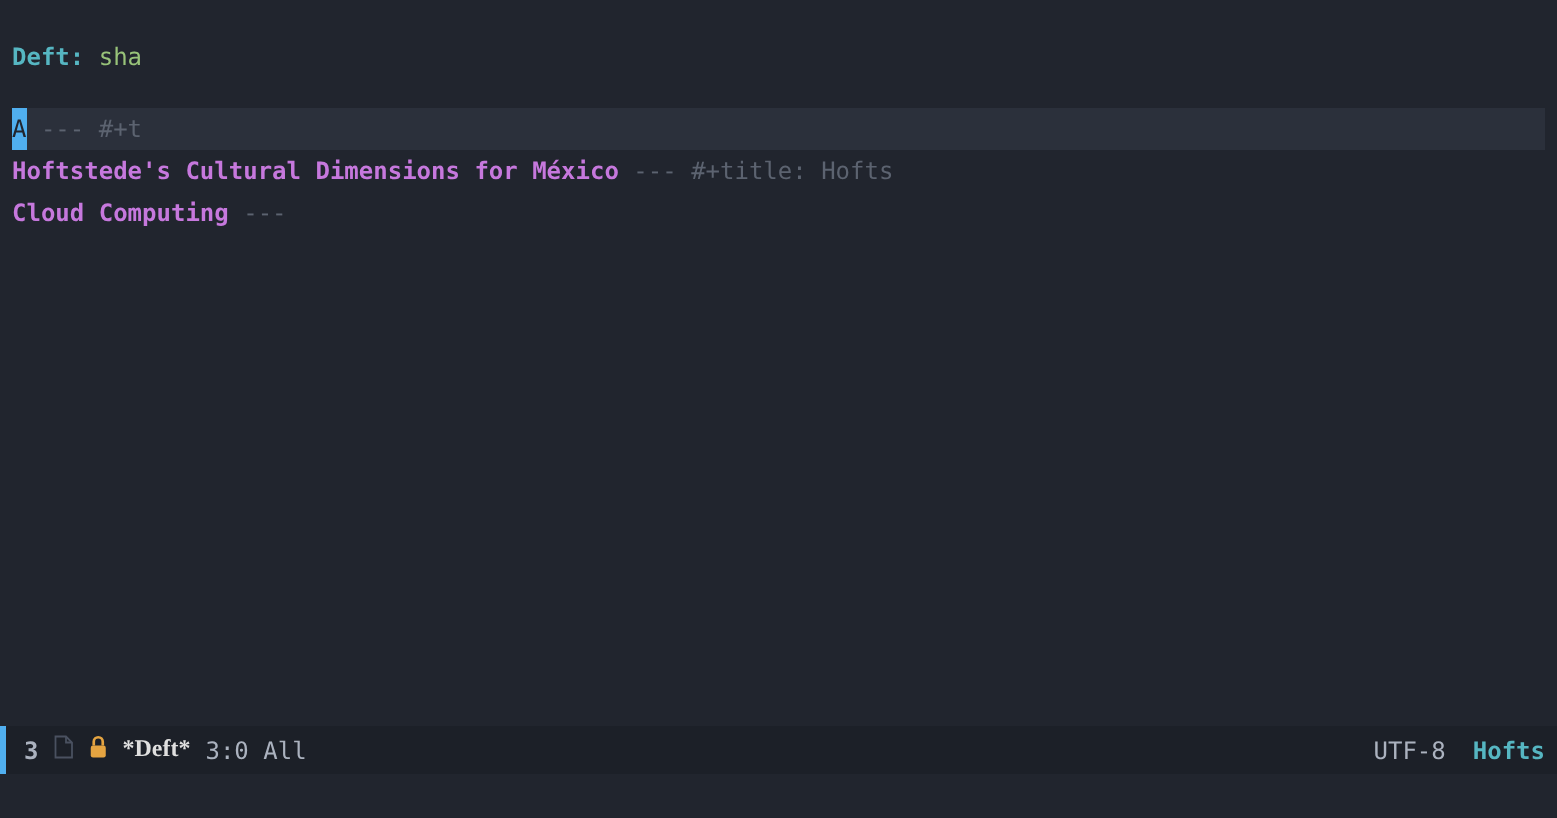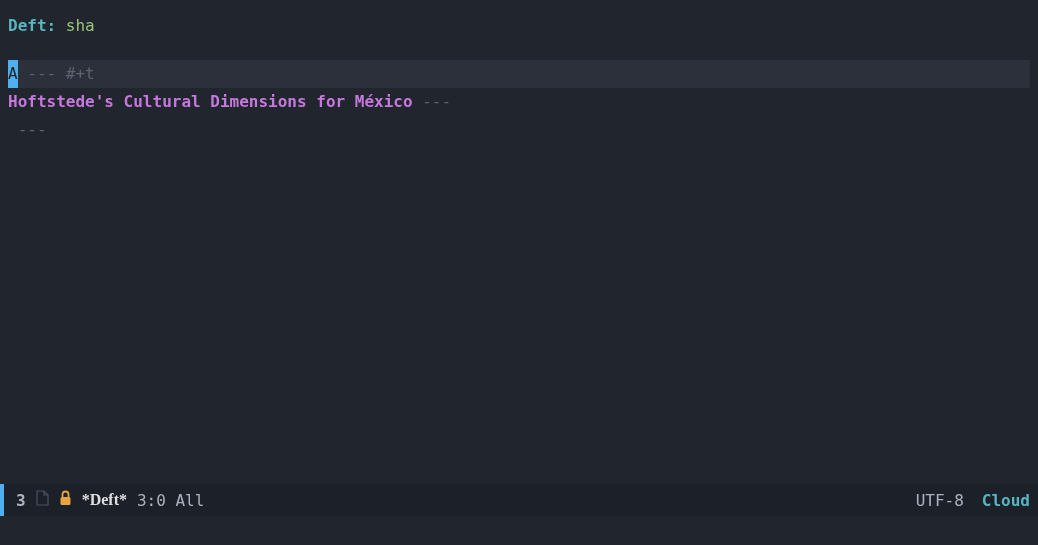--- a/index.html
+++ b/index.html
@@ -10,21 +10,21 @@
     body {
       width: 1038px;
       height: 545px;
       background-color: #21252e;
       font-family: 'Menlo', 'Consolas', 'DejaVu Sans Mono', monospace;
       font-size: 16px;
       overflow: hidden;
       position: relative;
     }
     .editor-area {
-      padding: 12px 8px;
+      padding: 24px 8px;
       height: 484px;
       line-height: 1.75;
     }
     .prompt-line {
       margin-bottom: 20px;
     }
     .prompt-label {
       color: #56b6c2;
       font-weight: bold;
     }
@@ -132,25 +132,25 @@
 <div class="editor-area">
   <div class="prompt-line">
     <span class="prompt-label">Deft: </span><span class="prompt-input">sha</span>
   </div>
 
   <div class="result-row row-selected">
     <span class="cursor-char">A</span><span class="sep"> --- </span><span class="summary">#+t </span>
   </div>
 
   <div class="result-row">
-    <span class="title">Hoftstede's Cultural Dimensions for México</span><span class="sep"> --- </span>
+    <span class="title">Hoftstede's Cultural Dimensions for México</span><span class="sep"> --- </span><span class="summary">#+title: Hofts </span>
   </div>
 
   <div class="result-row">
-    <span class="sep"> --- </span>
+    <span class="title">Cloud Computing</span><span class="sep"> --- </span>
   </div>
 </div>
 
 <div class="modeline">
   <div class="modeline-accent"></div>
   <div class="ml-left">
     <span class="ml-number">3</span>
     <span class="file-icon">
       <svg width="13" height="16" viewBox="0 0 13 16" fill="none" stroke="currentColor" stroke-width="1.2">
         <path d="M1 1 L8 1 L12 5 L12 15 L1 15 Z"></path>
@@ -161,17 +161,17 @@
       <svg width="13" height="16" viewBox="0 0 13 16" fill="currentColor">
         <rect x="1.5" y="7" width="10" height="8" rx="1.5"></rect>
         <path d="M3.5 7 V4.5 a3 3 0 0 1 6 0 V7" fill="none" stroke="currentColor" stroke-width="1.8"></path>
       </svg>
     </span>
     <span class="buffer-name">*Deft*</span>
     <span class="position-info">3:0 All</span>
   </div>
   <div class="ml-right">
     <span class="encoding">UTF-8</span>
-    <span class="mode-name">Cloud</span>
+    <span class="mode-name">Hofts</span>
   </div>
 </div>
 
 <div class="echo-area"></div>
 
 </body></html>

